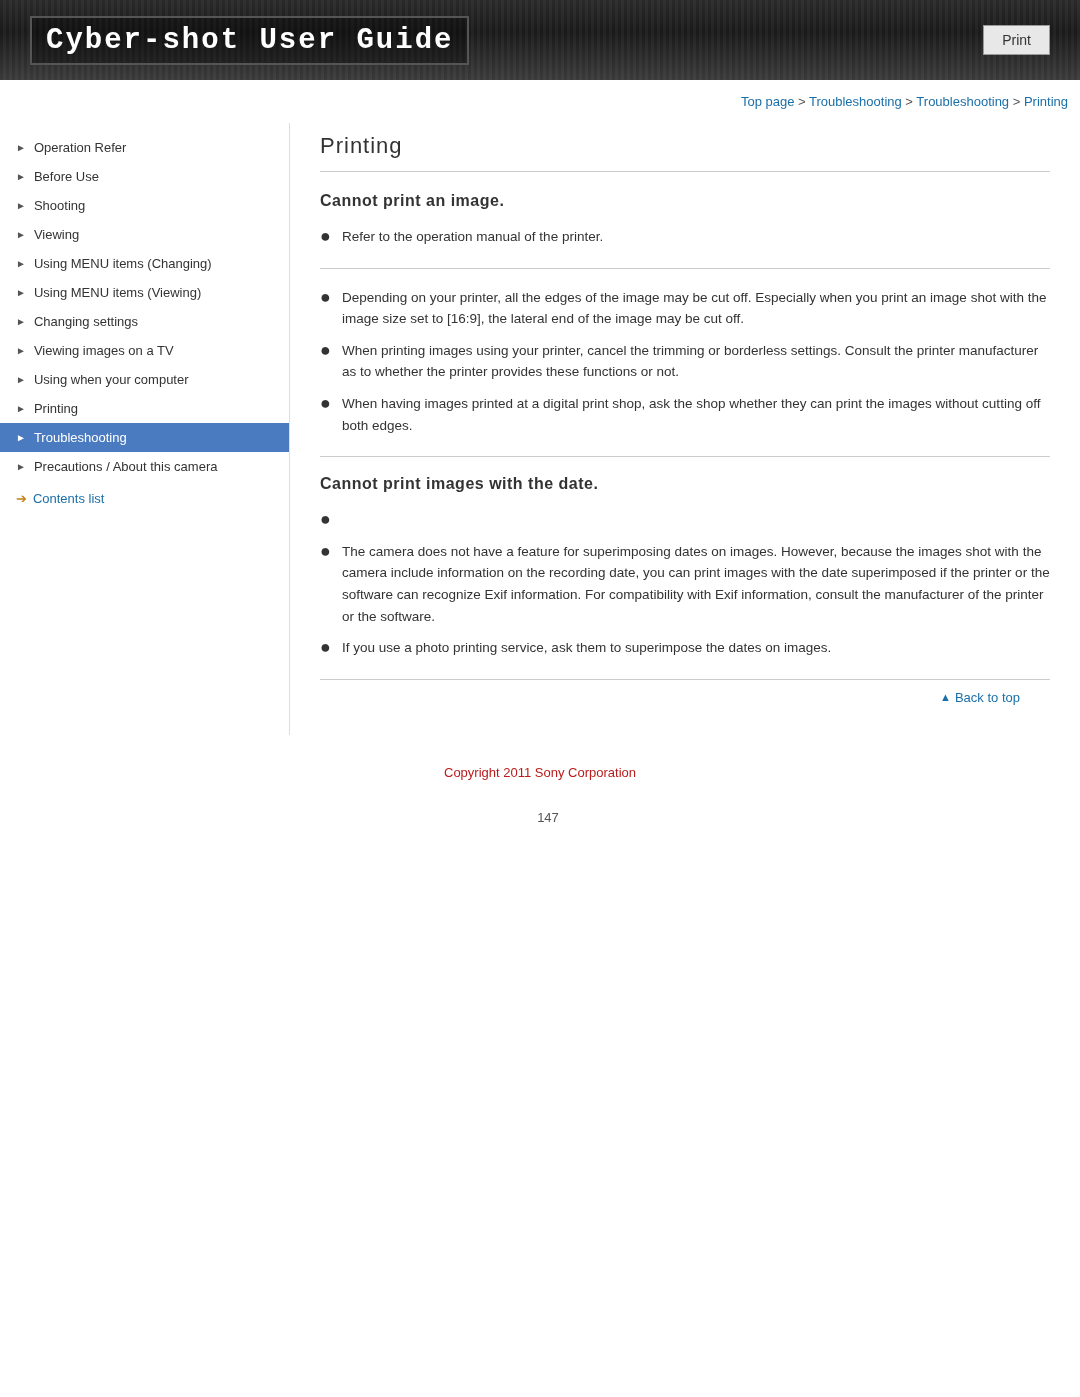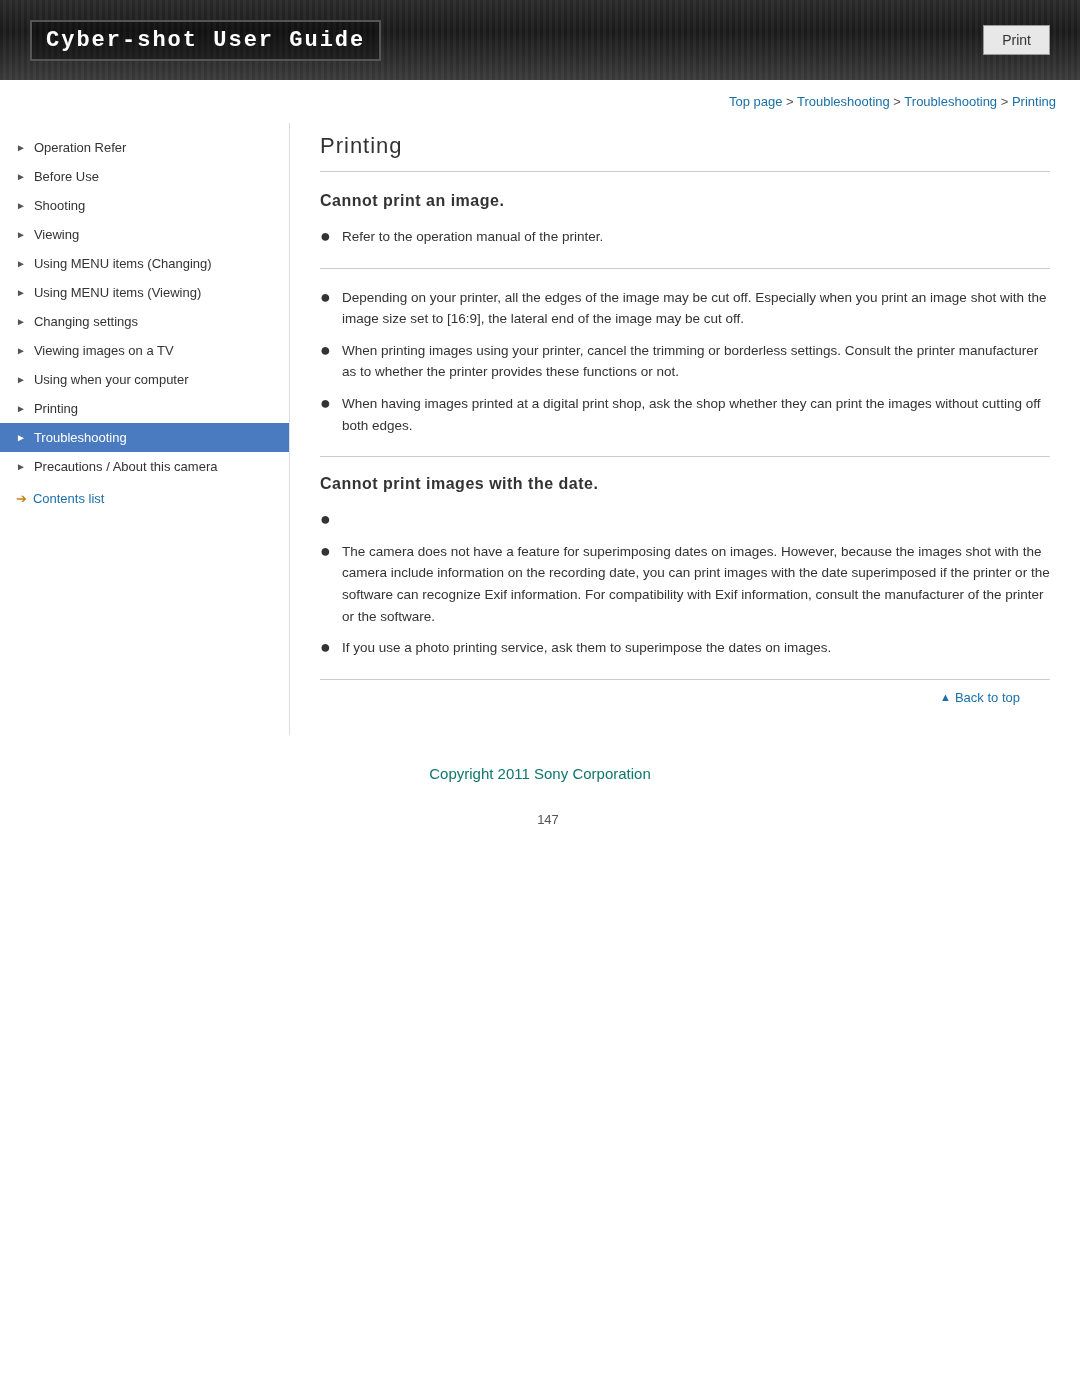--- a/index.html
+++ b/index.html
@@ -29,42 +29,42 @@
       background-image: repeating-linear-gradient(
         90deg,
         transparent,
         transparent 3px,
         rgba(255,255,255,0.04) 3px,
         rgba(255,255,255,0.04) 6px
       );
     }
     .header-title {
       color: #fff;
-      font-size: 22px;
+      font-size: 29px;
       font-family: 'Courier New', monospace;
       font-weight: bold;
       letter-spacing: 2px;
       z-index: 1;
       border: 2px solid #555;
       padding: 6px 14px;
       background: rgba(0,0,0,0.3);
     }
     .print-btn {
       z-index: 1;
       background: #e8e8e8;
       border: 1px solid #999;
       padding: 6px 18px;
       font-size: 14px;
       cursor: pointer;
       color: #333;
     }
 
     
     .breadcrumb-bar {
-      padding: 14px 24px;
+      padding: 14px 12px;
       text-align: right;
       font-size: 13px;
     }
     .breadcrumb-bar a {
       color: #1a6fa8;
       text-decoration: none;
     }
     .breadcrumb-bar span { color: #555; }
 
     
@@ -178,22 +178,22 @@
       display: flex;
       align-items: center;
       gap: 4px;
     }
     .back-to-top-triangle {
       color: #1a6fa8;
       font-size: 11px;
     }
     .copyright {
       text-align: center;
-      font-size: 15px;
-      color: #0f766e;
+      font-size: 13px;
+      color: #b91c1c;
       padding: 10px 0;
     }
     .page-number {
       text-align: center;
       font-size: 13px;
       color: #555;
       padding: 20px 0 10px 16px;
     }
   </style>
 </head>

